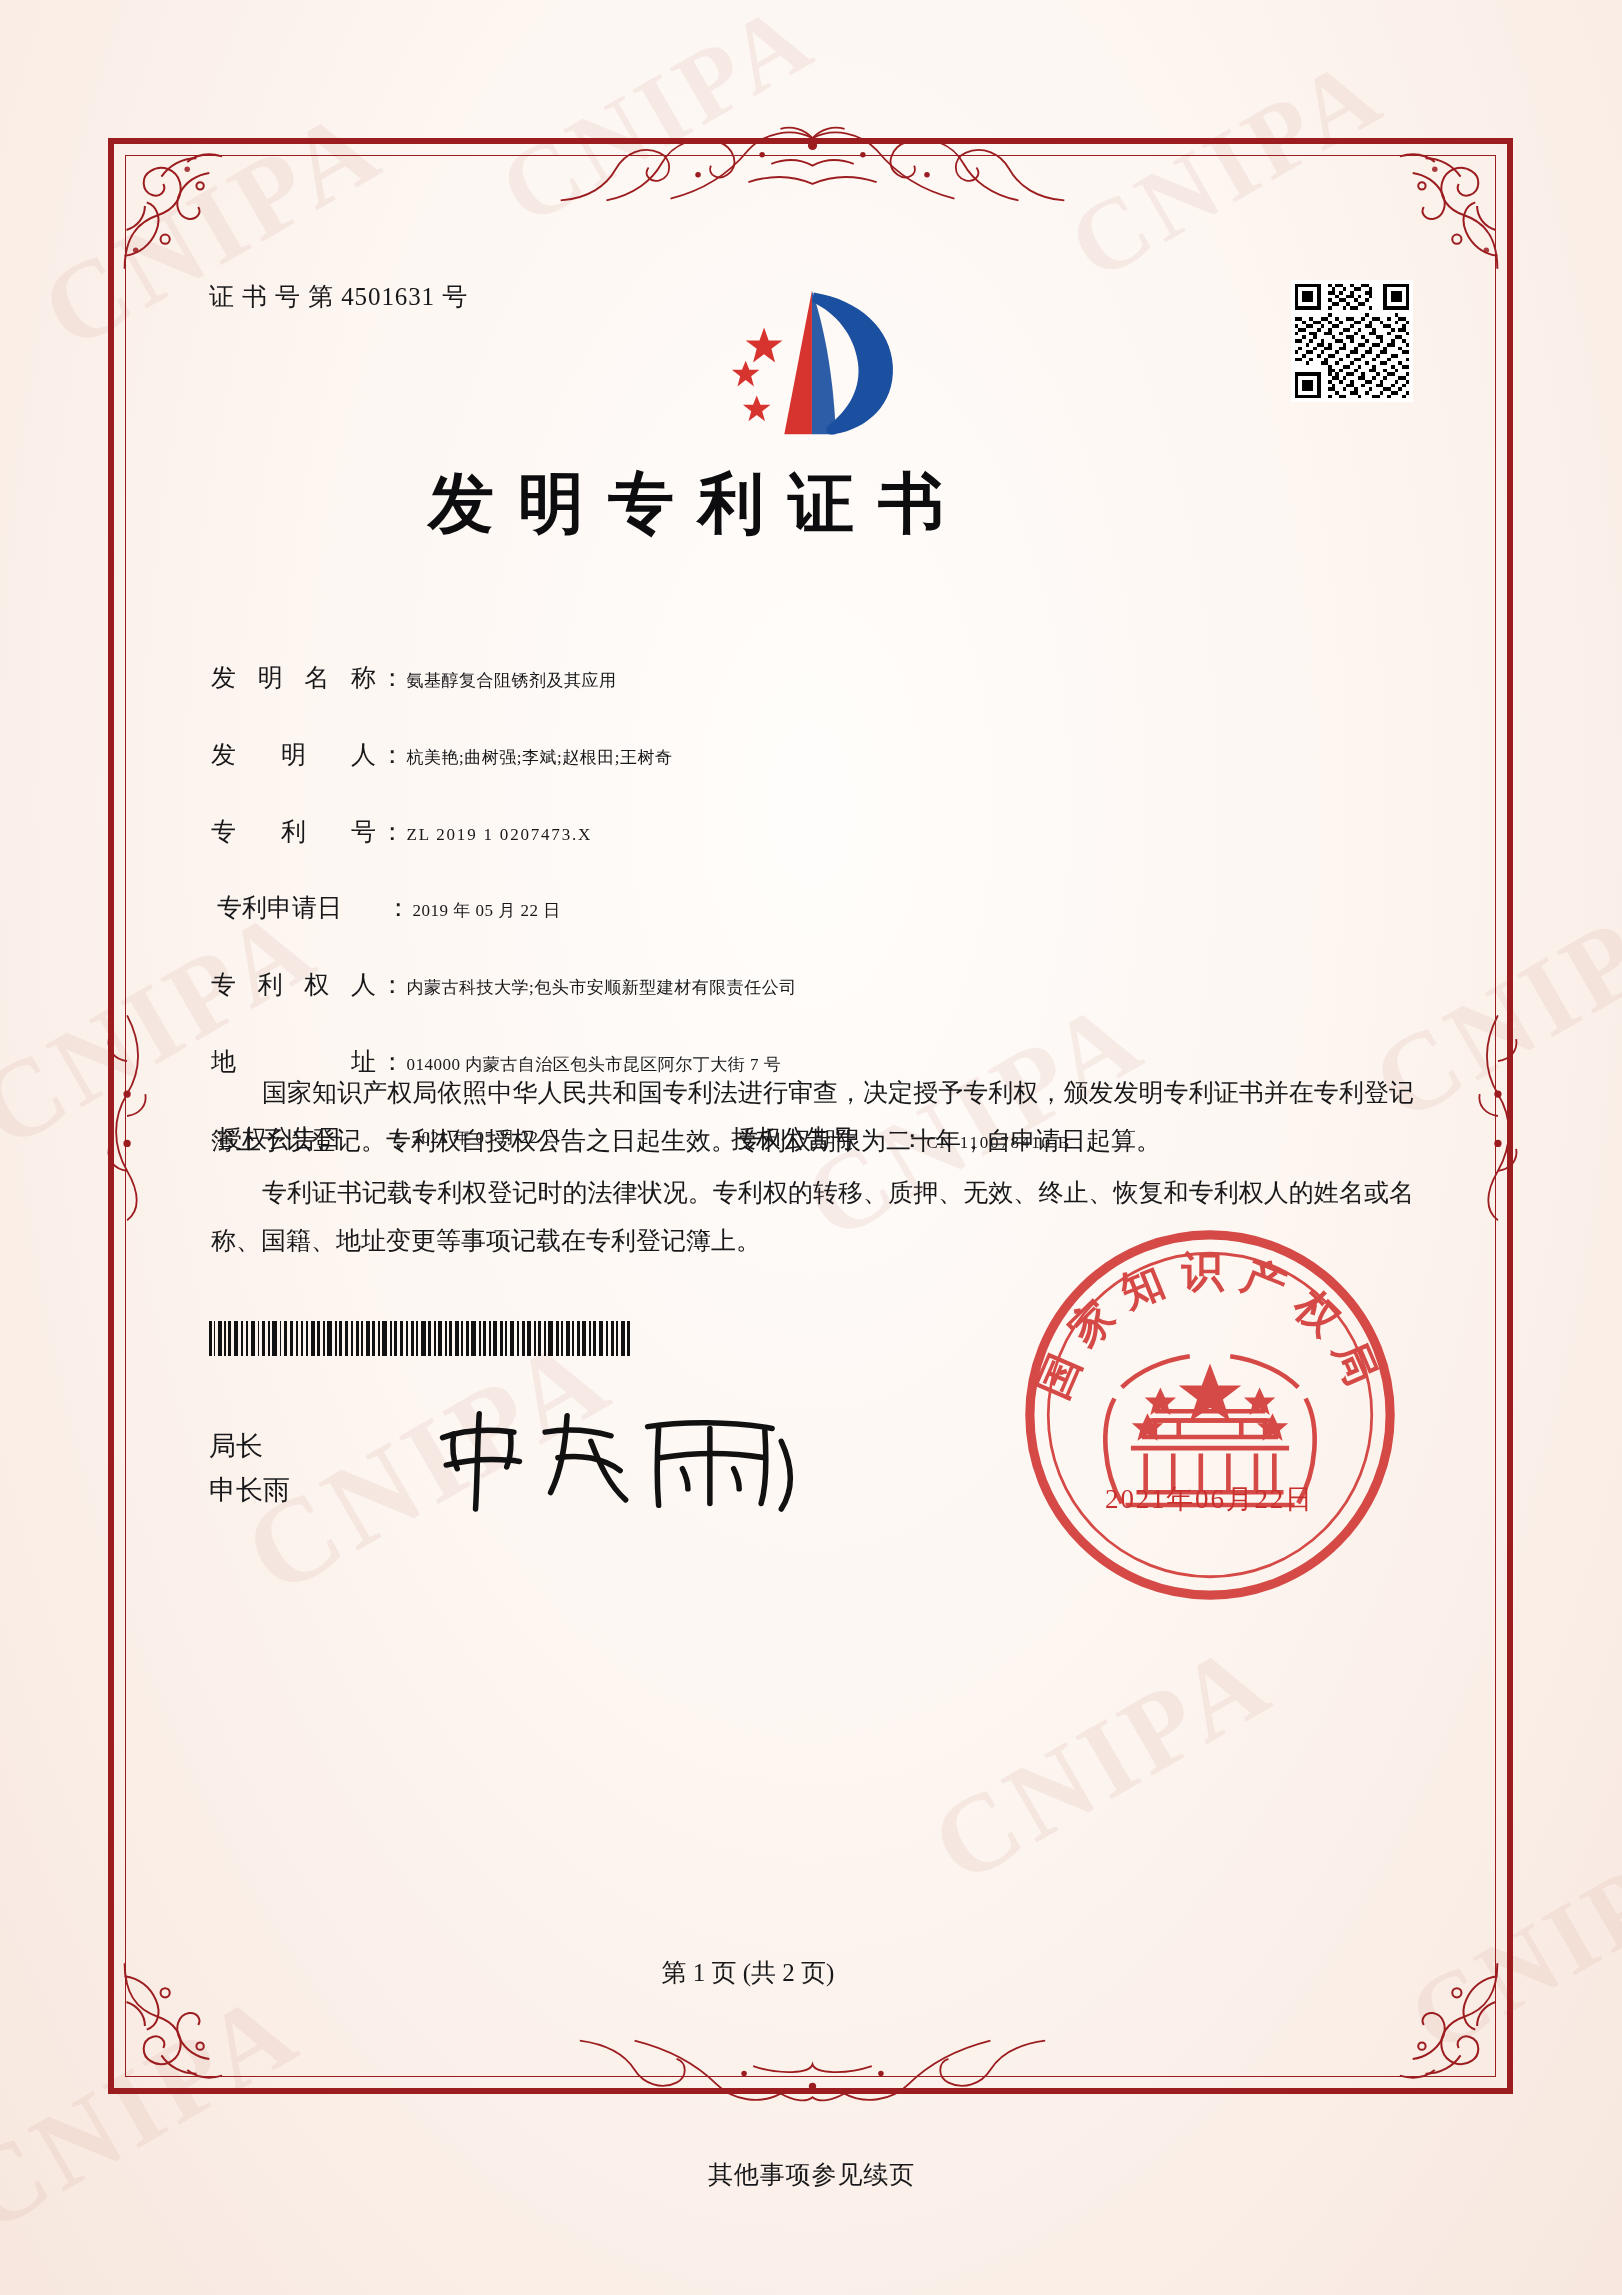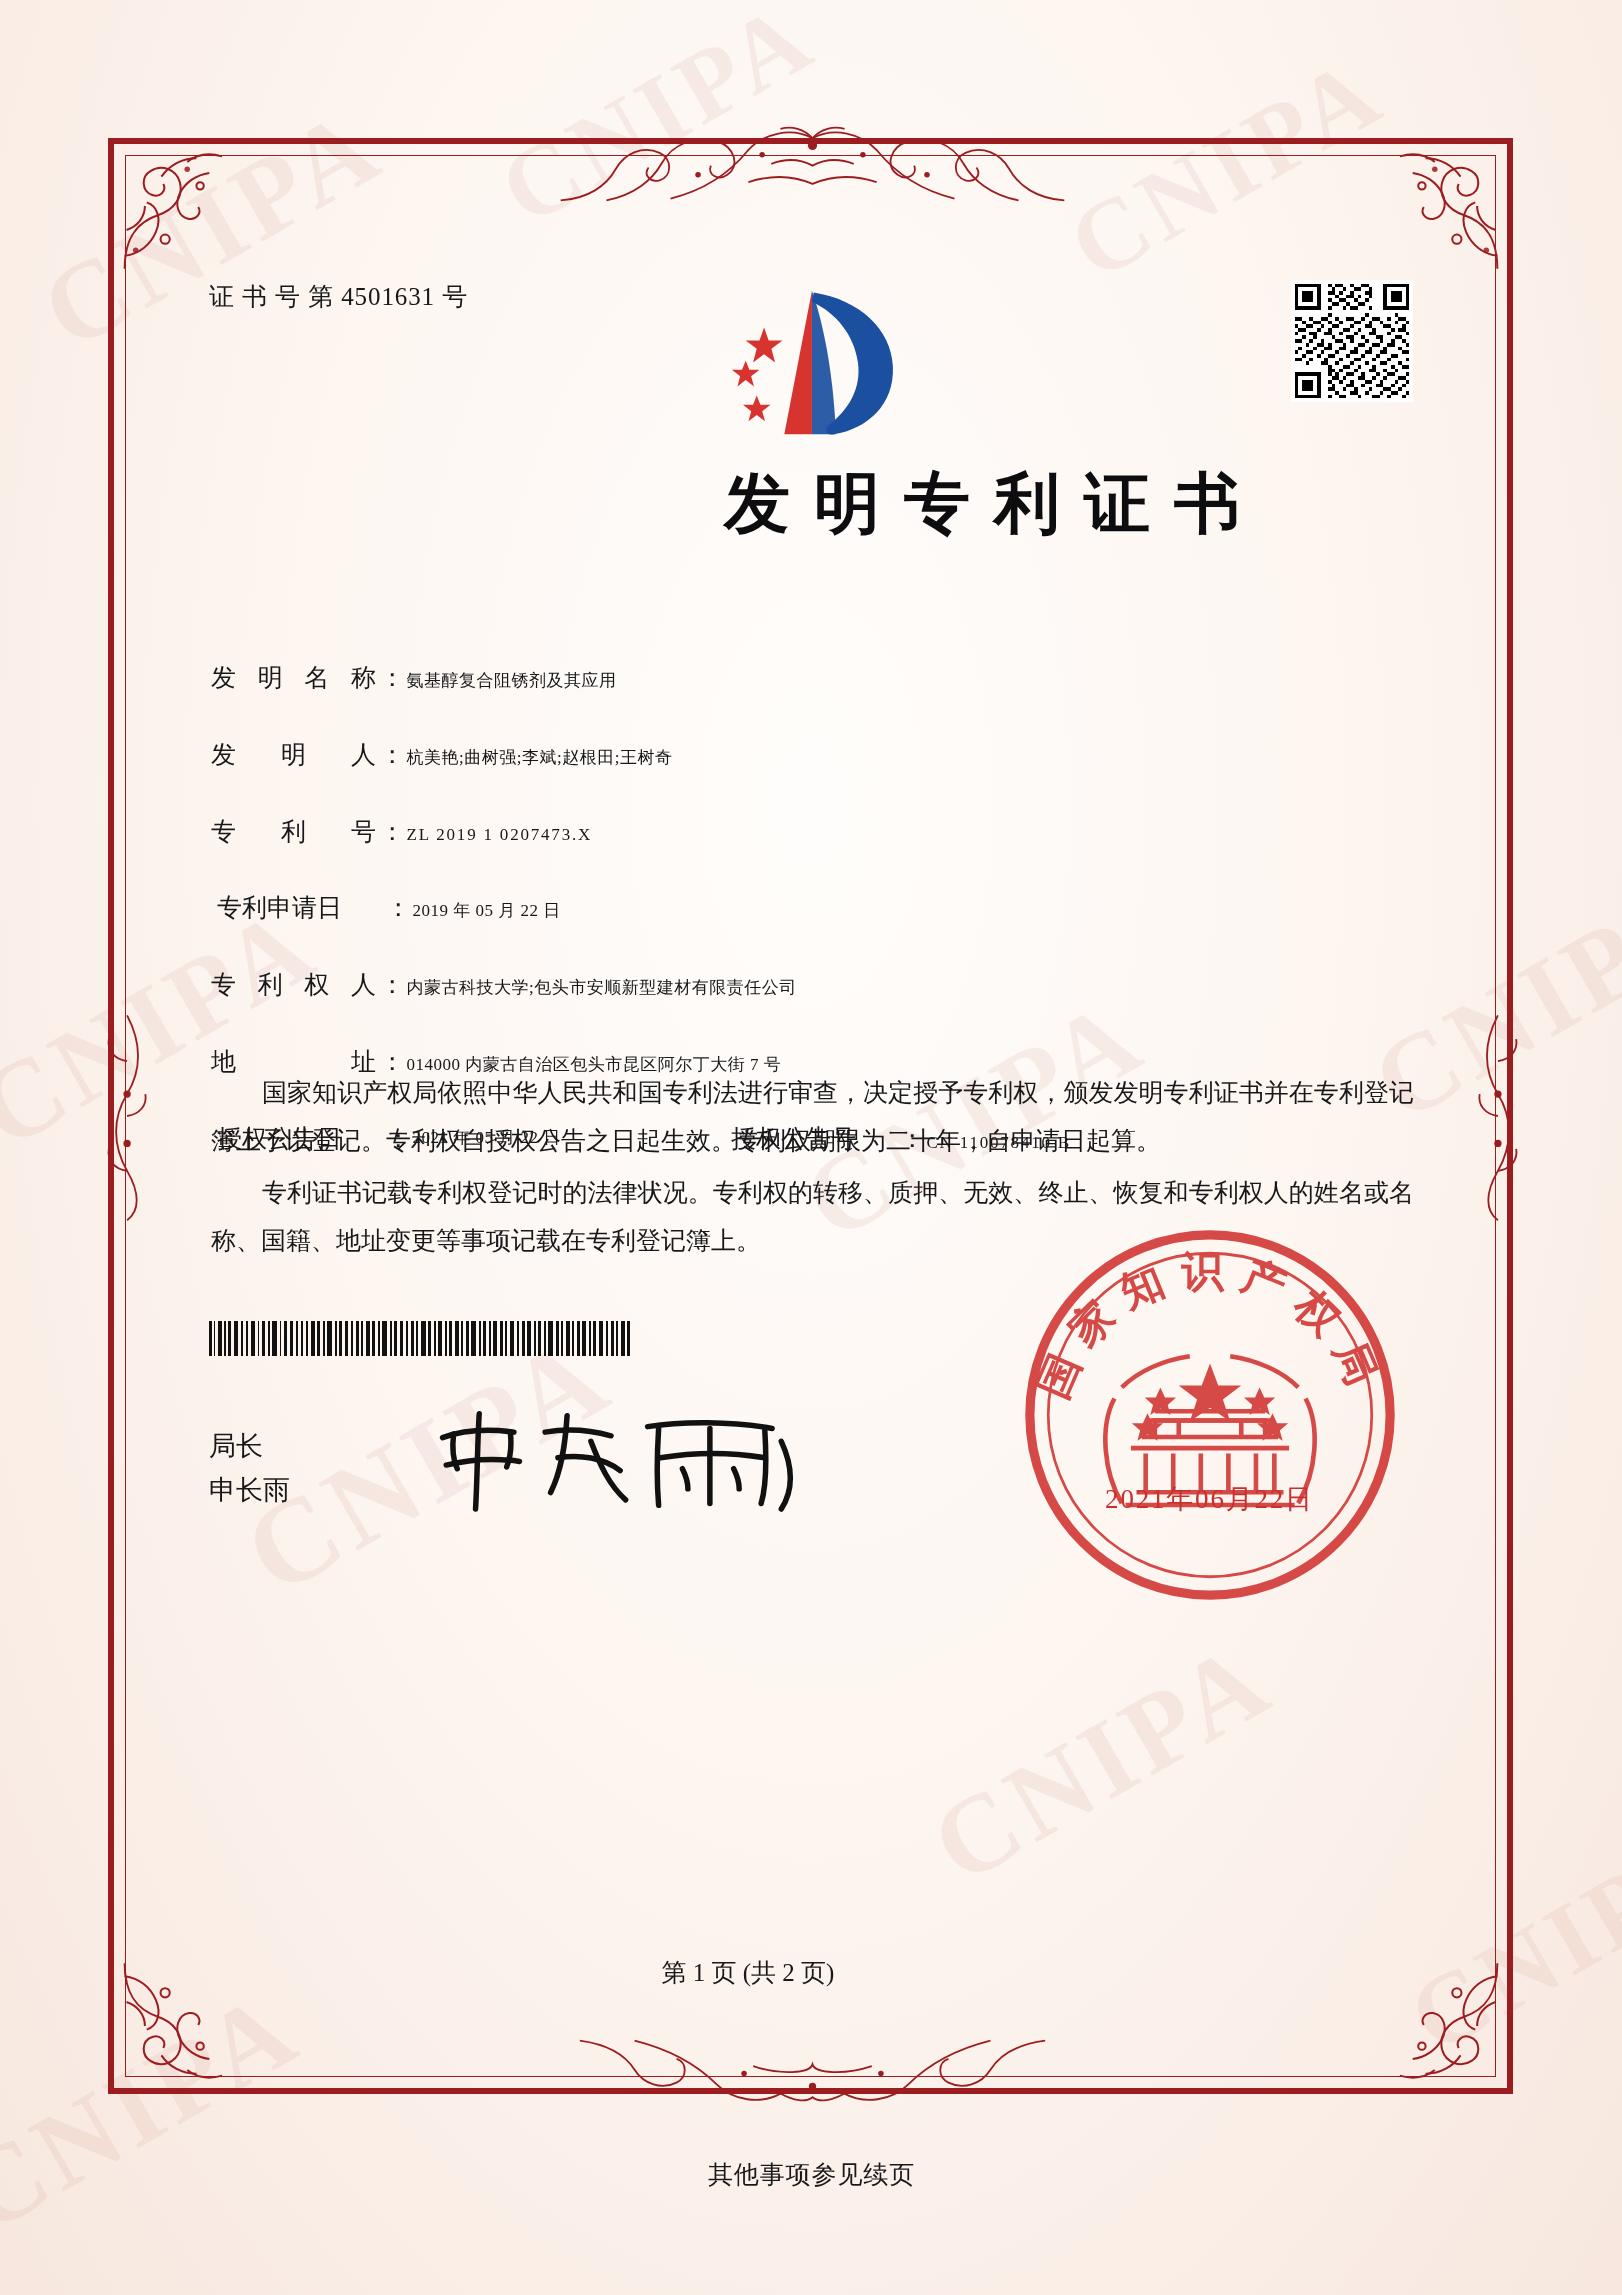--- a/index.html
+++ b/index.html
@@ -146,21 +146,21 @@
     height: 122px;
     background: #fff;
   }
   .qr svg { display:block; width:100%; height:100%; }
 
   .title {
     position: absolute;
     left: 0;
     top: 321px;
     width: 1156px;
-    text-align: right;
+    text-align: center;
     font-size: 66px;
     font-weight: bold;
     letter-spacing: 24px;
     text-indent: 24px;
     color: #0d0d0f;
     font-family: "Liberation Serif", "DejaVu Serif", serif;
   }
 
   .fields {
     position: absolute;

